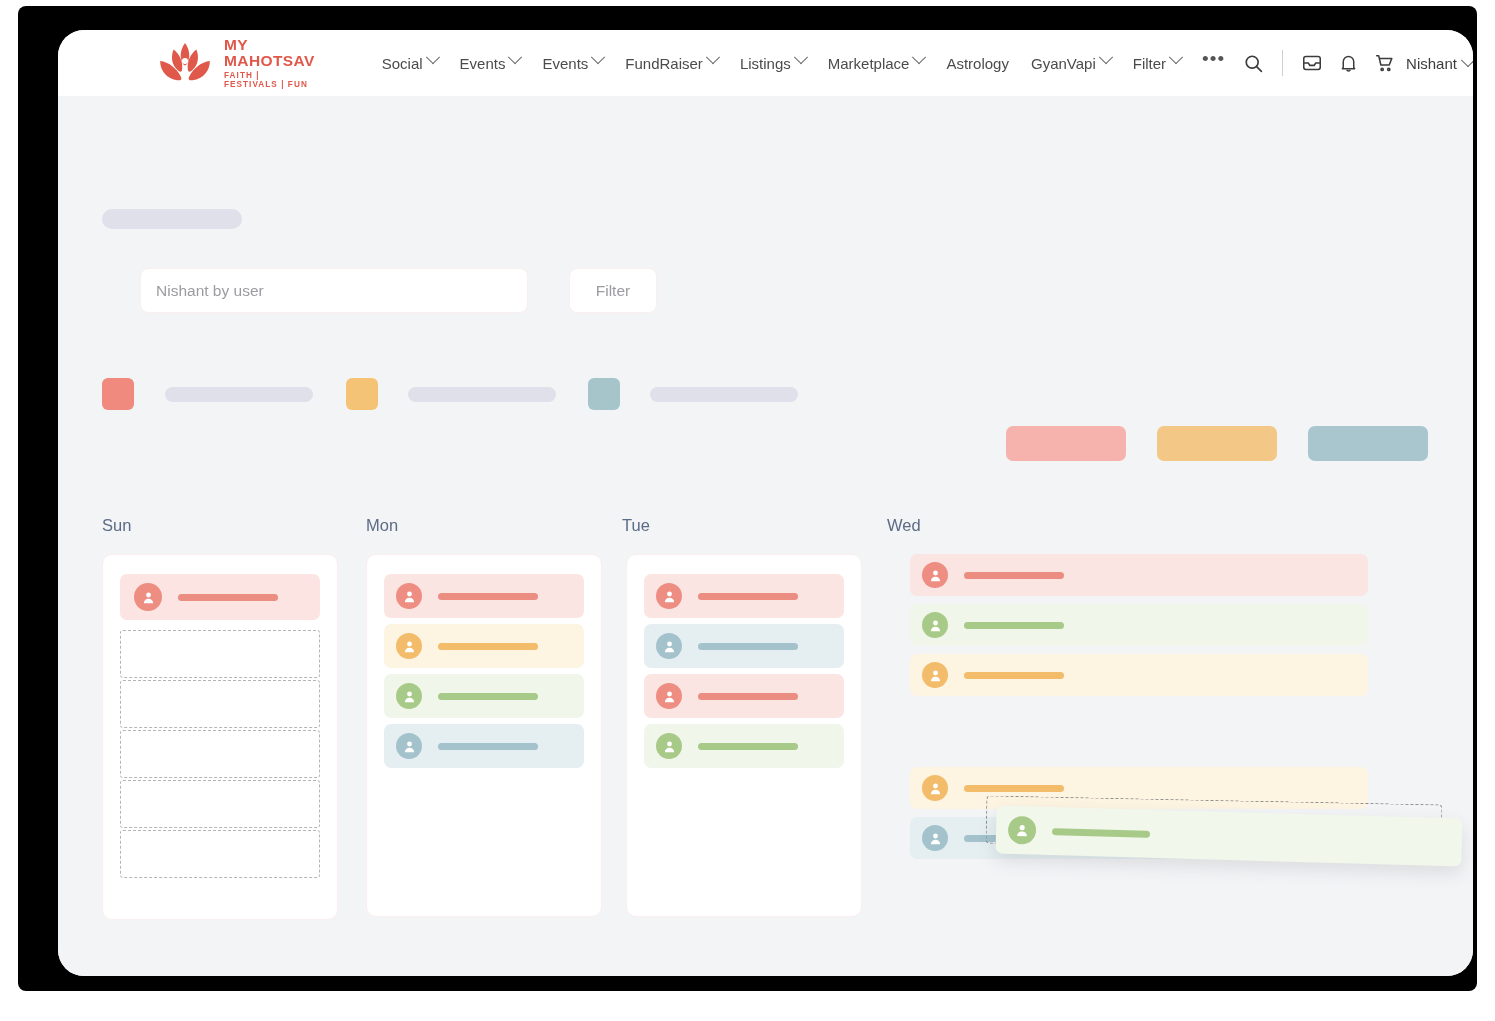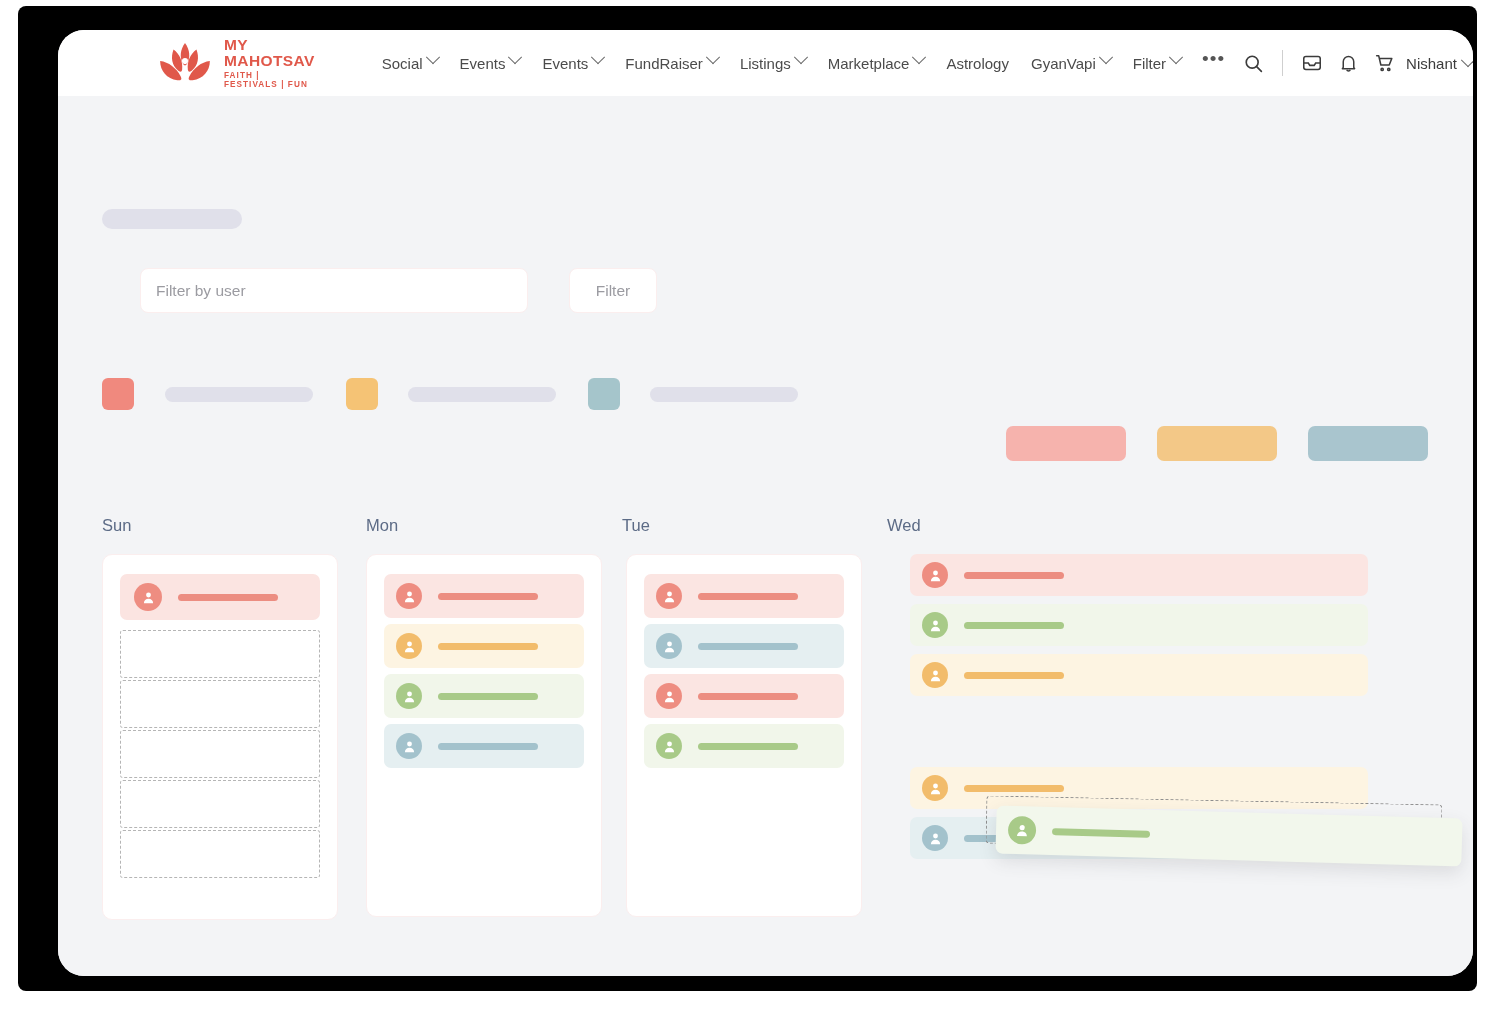--- a/index.html
+++ b/index.html
@@ -391,21 +391,21 @@
 
       </div>
     </div>
 
     <div class="page">
 
       <div class="skeleton-title"></div>
 
       <div class="filters">
         <div class="field field-user">
-          <span>Filter by user</span>
+          <span>Nishant by user</span>
         </div>
         <div class="field btn-filter">
           <span>Filter</span>
         </div>
       </div>
 
       <div class="legend">
         <div class="legend-group" style="margin-right:33px;">
           <span class="legend-swatch" style="background:#f0897e;"></span>
           <span class="legend-bar" style="width:148px;margin-left:31px;"></span>

